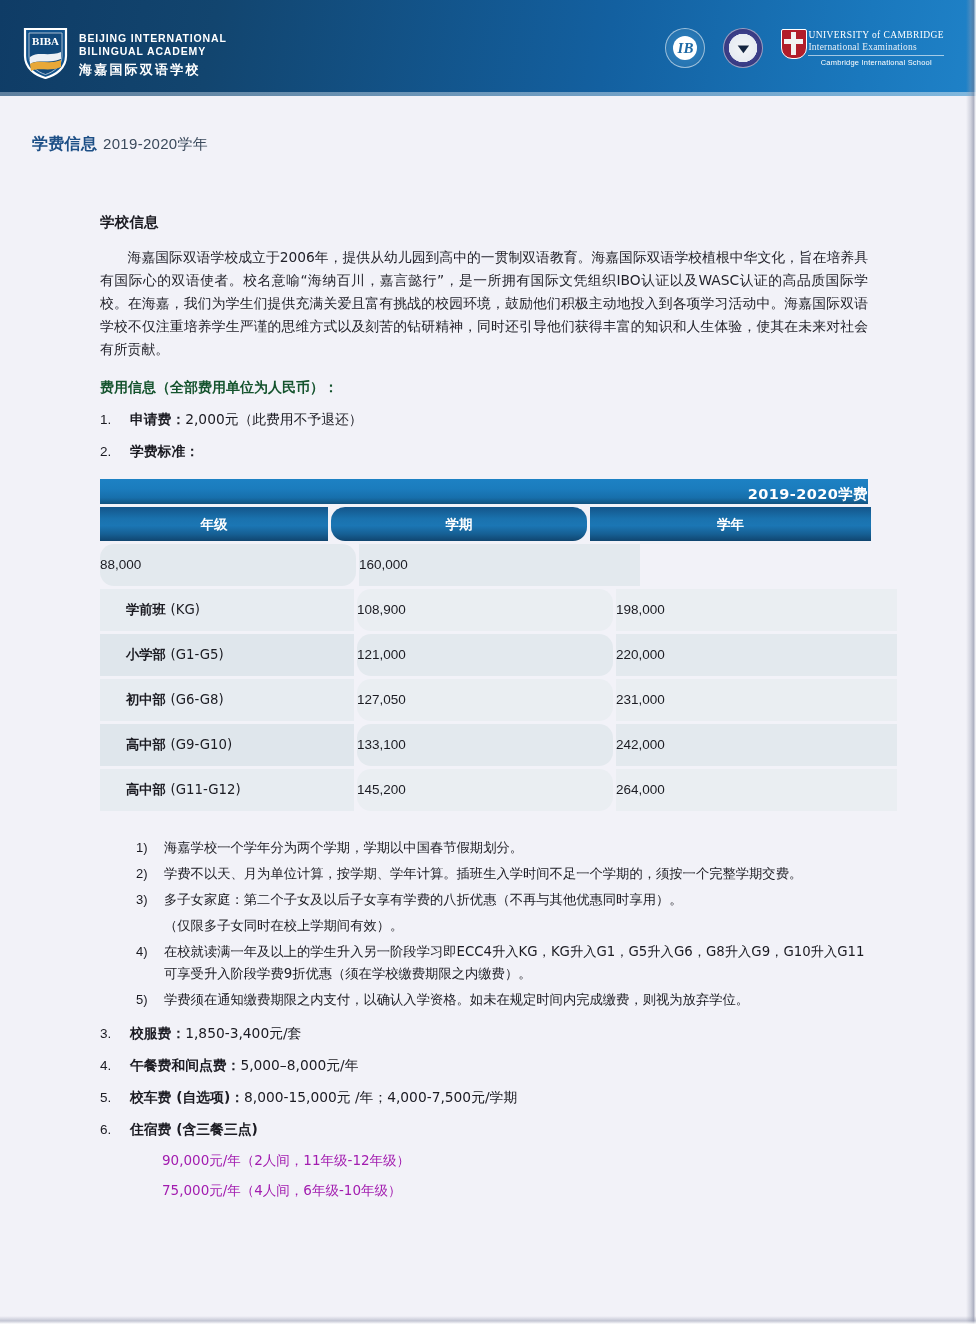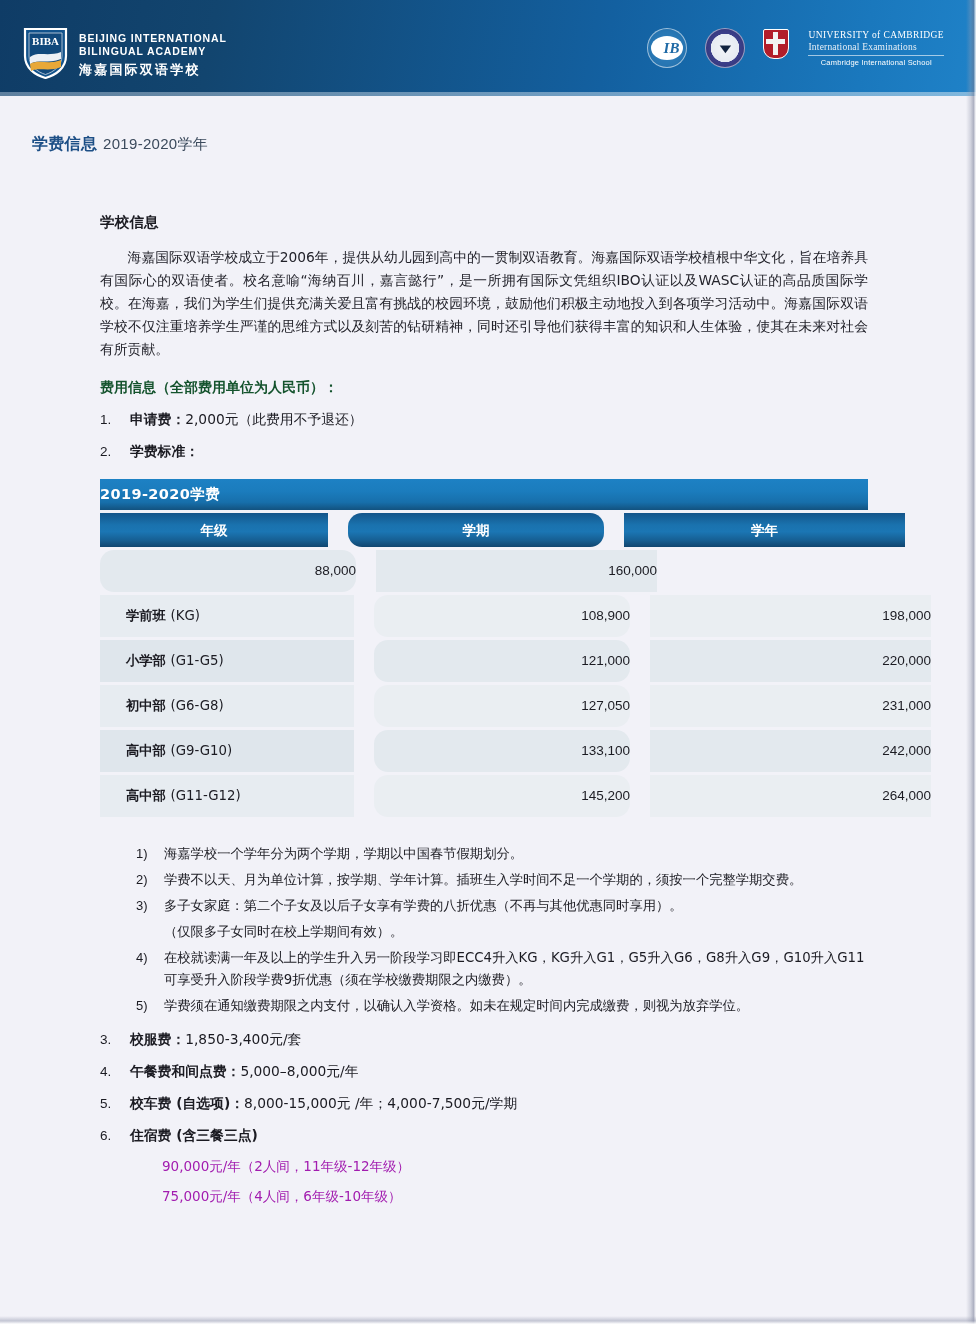--- a/index.html
+++ b/index.html
@@ -112,38 +112,37 @@
   .ib-logo .ib-inner {
     width: 24px; height: 24px;
     border-radius: 50%;
     background: #ffffff;
     color: #1f6aa6;
     font-size: 15px;
     font-weight: bold;
     font-style: italic;
     display: flex; align-items: center; justify-content: center;
     font-family: "Liberation Serif", serif;
-    padding-left: 8px;
   }
   .wasc-logo {
     background: radial-gradient(circle at 50% 50%, #f3f5f8 0%, #e6ebf2 52%, #3c3f8a 54%, #2e3170 100%);
     border: 1.5px solid rgba(255,255,255,.5);
     overflow: hidden;
     display: flex; align-items: center; justify-content: center;
   }
   .wasc-logo .wasc-bird {
     font-size: 13px;
     color: #13243f;
     line-height: 1;
     transform: scaleX(1.5);
   }
   .cambridge {
     display: flex;
     align-items: flex-start;
-    gap: 19px;
+    gap: 1px;
   }
   .cam-crest {
     width: 24px; height: 28px;
     background: #b21d2a;
     border: 1px solid #ffffff;
     border-radius: 2px 2px 11px 11px;
     position: relative;
     flex: none;
     overflow: hidden;
   }
@@ -249,33 +248,33 @@
   .fee-body { flex: 1; }
   .fee-label { font-weight: bold; }
   .fee-value { font-weight: normal; }
 
   
   .table-wrap {
     width: 768px;
     margin: 18px 0 0 0;
   }
   .t-title {
-    height: 31px;
+    height: 25px;
     line-height: 31px;
-    text-align: left;
+    text-align: right;
     color: #ffffff;
     font-size: 14.5px;
     font-weight: bold;
     font-family: "DejaVu Sans", sans-serif;
     background: linear-gradient(180deg, #1d81c4 0%, #1b7cbd 40%, #176fab 75%, #12527f 100%);
     letter-spacing: .4px;
   }
   .t-row {
     display: flex;
-    gap: 20px;
+    gap: 3px;
     margin-top: 3px;
   }
   .t-head-cell {
     color: #ffffff;
     font-size: 13.5px;
     font-weight: bold;
     font-family: "DejaVu Sans", sans-serif;
     height: 34px;
     line-height: 34px;
     text-align: center;
@@ -292,21 +291,21 @@
     font-family: "DejaVu Sans", sans-serif;
     color: #1b1b22;
   }
   .t-cell.grade {
     padding-left: 26px;
     text-align: left;
     font-weight: bold;
   }
   .t-cell.grade .code { font-weight: normal; }
   .t-cell.num {
-    text-align: right;
+    text-align: left;
     font-family: "Liberation Sans", sans-serif;
     font-size: 13.5px;
   }
   .rowA { background: #dfe6ec; }
   .rowB { background: #e7ecf1; }
   .rowA2 { background: #e3e9ee; }
   .rowB2 { background: #eaeef2; }
 
   
   .notes {

